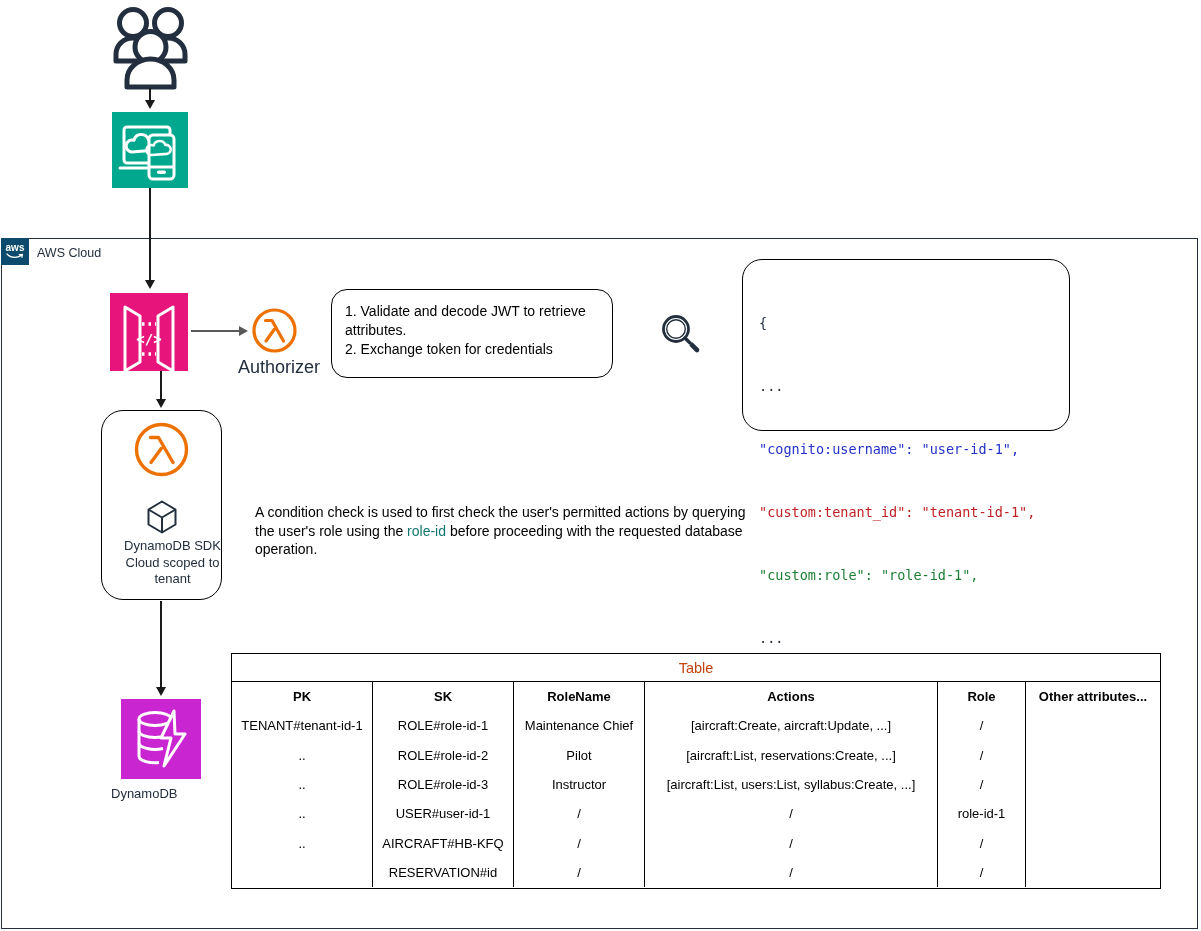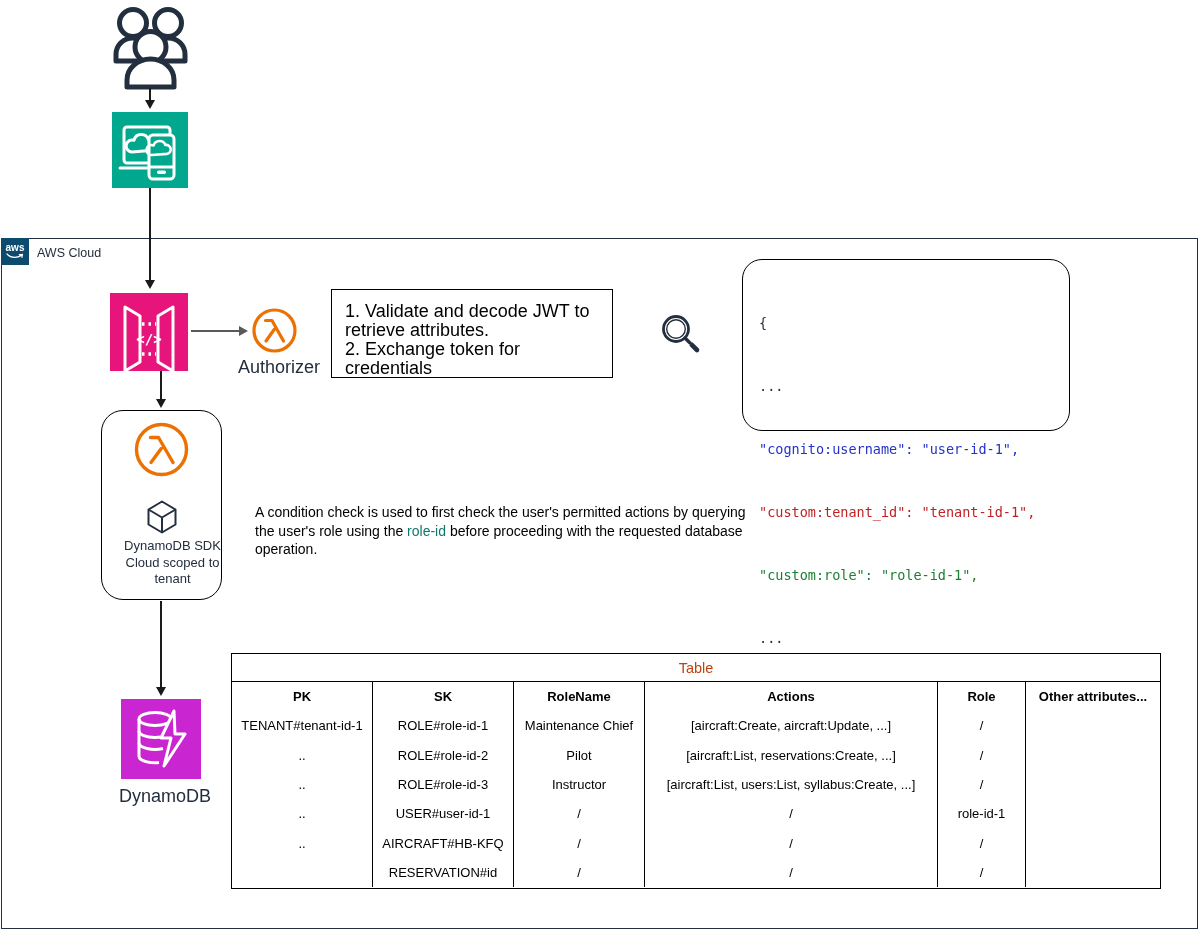--- a/index.html
+++ b/index.html
@@ -19,36 +19,36 @@
   .apigw-icon { left:110px; top:293px; width:78px; height:78px; background:#E7157B; }
   .ddb-icon { left:121px; top:699px; width:80px; height:80px; background:#C925D1; }
 
   
   .vline { width:1.6px; background:#1a1a1a; }
   .head-down { width:0; height:0; border-left:5px solid transparent; border-right:5px solid transparent; border-top:9px solid #1a1a1a; }
   .hline { height:1.6px; background:#595959; }
   .head-right { width:0; height:0; border-top:5px solid transparent; border-bottom:5px solid transparent; border-left:9px solid #595959; }
 
   
-  .note1 { left:331px; top:289px; width:282px; height:89px; border:1.3px solid #000; border-radius:0; padding:12px 13px; font-size:18px; color:#000; line-height:19px; }
+  .note1 { left:331px; top:289px; width:282px; height:89px; border:1.3px solid #000; border-radius:16px; padding:12px 13px; font-size:14px; color:#000; line-height:19px; }
   .codebox { left:742px; top:259px; width:328px; height:172px; border:1.5px solid #000; border-radius:20px; padding:11px 0 0 16px; font-family:"DejaVu Sans Mono", monospace; font-size:13.5px; line-height:21px; white-space:pre; }
   .c-navy { color:#232F3E; }
   .c-blue { color:#2432C8; }
   .c-red2 { color:#C02126; }
   .c-green { color:#1B7E33; }
 
   .authorizer-label { left:238px; top:357px; width:74px; text-align:center; font-size:18px; color:#232F3E; }
 
   
   .lambda-box { left:101px; top:410px; width:121px; height:190px; border:1.6px solid #000; border-radius:22px; }
   .lambda-box-text { left:101px; top:538px; width:143px; text-align:center; font-size:13px; line-height:16.5px; color:#232F3E; }
 
   .cond-note { left:255px; top:503px; width:505px; font-size:14px; line-height:18.5px; color:#000; }
 
-  .ddb-label { left:111px; top:786px; width:100px; text-align:right; font-size:18px; color:#232F3E; }
+  .ddb-label { left:111px; top:786px; width:100px; text-align:left; font-size:13px; color:#232F3E; }
 
   
   .tbl { left:231px; top:653px; width:930px; height:236px; border:1.4px solid #000; background:#fff; }
   .tbl-title { height:28px; border-bottom:1.4px solid #000; display:flex; align-items:center; justify-content:center; font-size:14.5px; color:#c2410c; }
   .tbl-grid { display:grid; grid-template-columns:140px 141px 131px 293px 88px 1fr; grid-template-rows:repeat(7, 1fr); height:205px;text-align:right; }
   .tbl-grid > div { display:flex; align-items:center; justify-content:center; font-size:13px; color:#000; overflow:hidden; white-space:nowrap; }
   .bl { border-left:1.4px solid #000; }
   .th { font-weight:bold; font-size:14.5px; color:#000; }
   .t-red { color:#E00000; }
   .t-green { color:#0f766e; }

